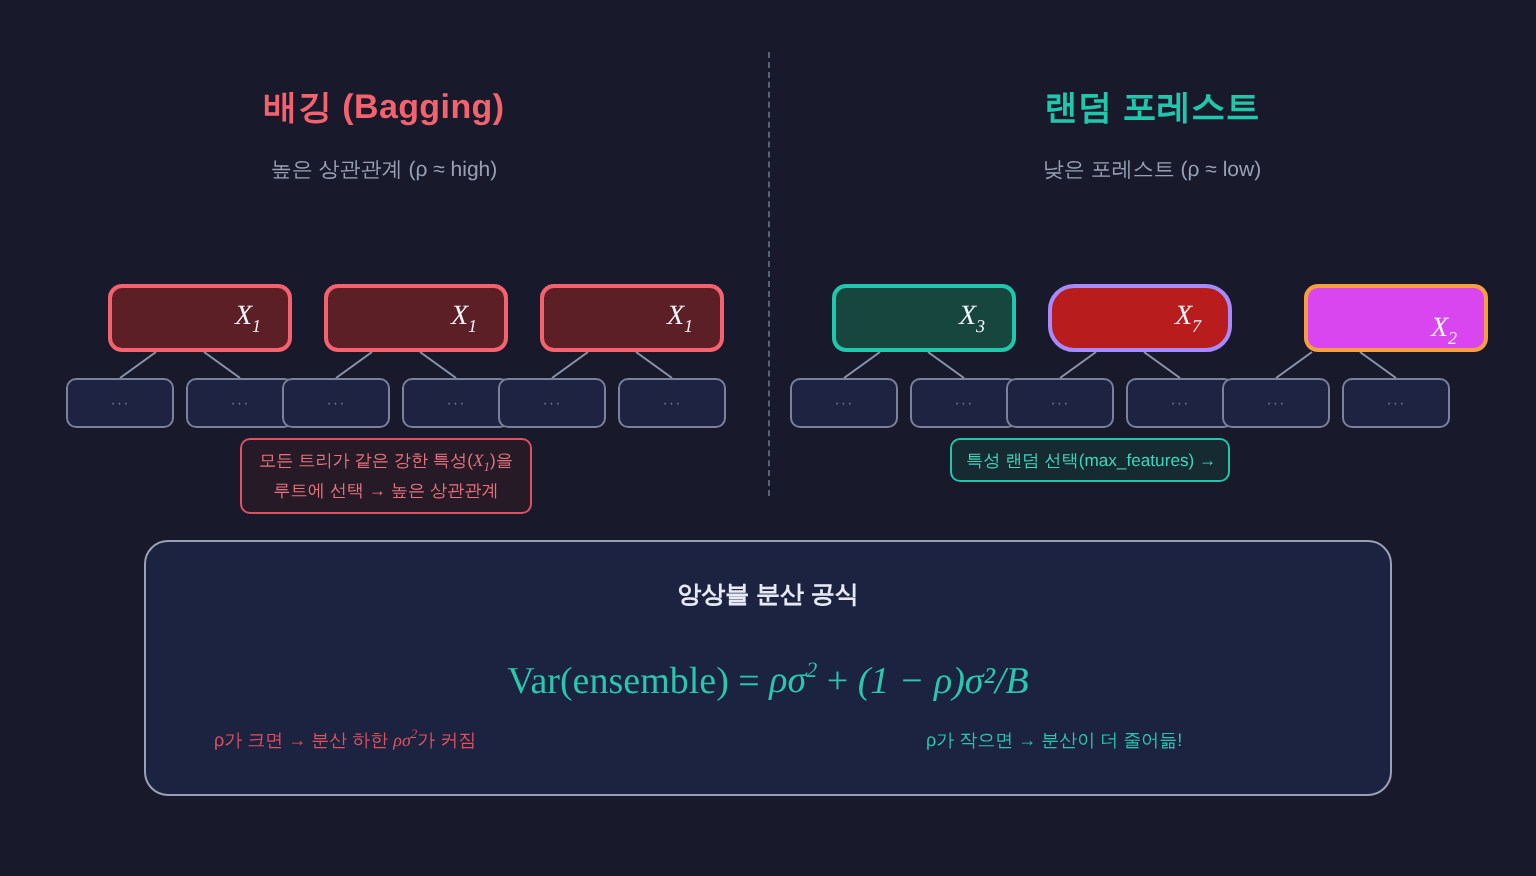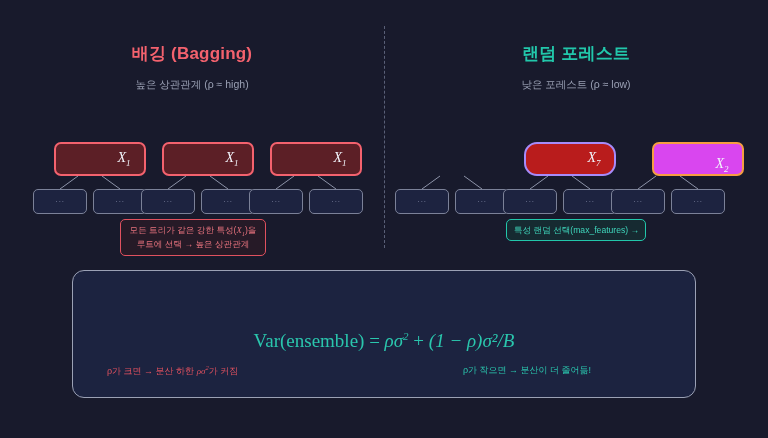--- a/index.html
+++ b/index.html
@@ -114,21 +114,21 @@
     border-radius: 5px;
     border: 1px solid #888;
     background: #23182a;
     padding: 4px 7px;
     font-size: 8.6px;
     line-height: 1.45;
     text-align: center;
     box-sizing: border-box;
   }
   .callout.left  { left: 120px; top: 219px; width: 146px; border-color:#e0515f; color:#e8737e; background:#261a27; }
-  .callout.right { left: 506px; top: 219px; width: 140px; border-color:#22c7ab; color:#3fd6bc; background:#162a31; }
+  .callout.right { left: 475px; top: 219px; width: 140px; border-color:#22c7ab; color:#3fd6bc; background:#162a31; }
   .callout .ln { display: block; white-space: nowrap; }
   .callout em { font-family: "Liberation Serif", serif; font-style: italic; }
   .callout em sub { font-size: 6.5px; }
 
   
   .formula-panel {
     position: absolute;
     left: 72px;
     top: 270px;
     width: 624px;
@@ -207,20 +207,23 @@
   <div class="root-node" style="left:54px;  border-color:#f4626e; background:#5c1f26;">
     <span class="lbl"><span>X</span><sub>1</sub></span>
   </div>
   <div class="root-node" style="left:162px; border-color:#f4626e; background:#5c1f26;">
     <span class="lbl"><span>X</span><sub>1</sub></span>
   </div>
   <div class="root-node" style="left:270px; border-color:#f4626e; background:#5c1f26;">
     <span class="lbl"><span>X</span><sub>1</sub></span>
   </div>
 
+  <div class="root-node" style="left:416px; border-color:#22c7ab; background:#17463f;">
+    <span class="lbl"><span>X</span><sub>3</sub></span>
+  </div>
   <div class="root-node" style="left:524px; border-color:#a78bfa; background:#b91c1c;border-radius:13px;">
     <span class="lbl"><span>X</span><sub>7</sub></span>
   </div>
   <div class="root-node" style="left:652px; border-color:#f59e42; background:#d946ef;align-items:flex-end;">
     <span class="lbl"><span>X</span><sub>2</sub></span>
   </div>
 
   <div class="leaf-node" style="left:33px;">
     <span class="dots">···</span>
     </div>
@@ -262,20 +265,21 @@
   <div class="callout left">
     <span class="ln"><span>모든 트리가 같은 강한 특성(</span><em><span>X</span><sub>1</sub></em><span>)을</span></span>
     <span class="ln">루트에 선택 → 높은 상관관계</span>
   </div>
 
   <div class="callout right">
     <span class="ln">특성 랜덤 선택(max_features) →</span>
   </div>
 
   <div class="formula-panel">
+    <div class="formula-title">앙상블 분산 공식</div>
 
     <div class="formula-eq">
       <span class="var">Var(ensemble) =</span>
       <i><span>ρ</span><span>σ</span><sup>2</sup></i>
       <span>+</span>
       <i>(1 − ρ)σ²/B</i>
     </div>
 
     <div class="note left">
       <span>ρ가 크면 → 분산 하한 </span><i><span>ρσ</span><sup>2</sup></i><span>가 커짐</span>

